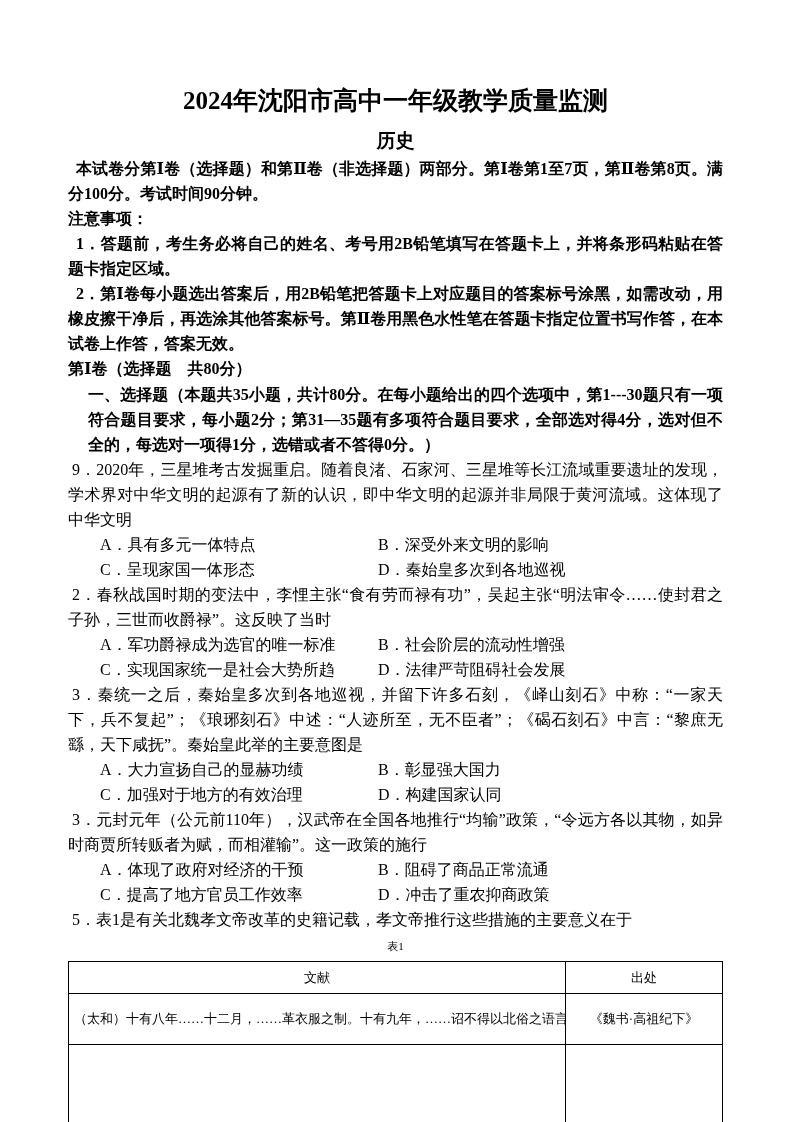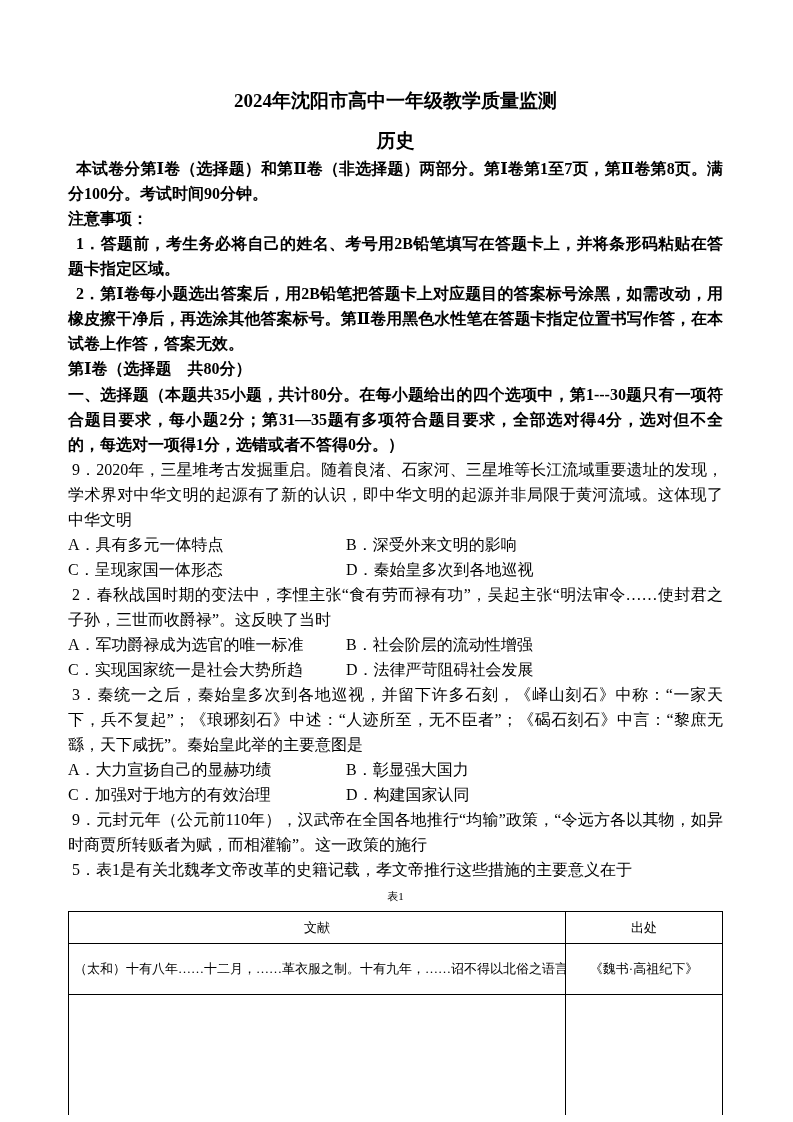--- a/index.html
+++ b/index.html
@@ -13,47 +13,47 @@
     color: #000000;
     font-family: "Liberation Serif", "DejaVu Serif", serif;
     font-size: 16px;
     line-height: 25px;
     padding: 86px 70px 0 68px;
     overflow: hidden;
     text-align: justify;
   }
   .doc-title {
     text-align: center;
-    font-size: 19px;
+    font-size: 25px;
     font-weight: 700;
     line-height: 30px;
   }
   .doc-subject {
     text-align: center;
     font-size: 19px;
     font-weight: 700;
     line-height: 30px;
     margin-top: 10px;
   }
   p { text-align: justify; }
   .bold { font-weight: 700; }
   .ind { text-indent: 8px; }
   .vol-heading {
     text-align: left;
     font-weight: 700;
     line-height: 26px;
   }
-  .part-heading { font-weight: 700; }
+  .part-heading { font-weight: 700; margin-left: 20px; }
   .question { margin: 0; }
   .stem { text-indent: 4px; }
   .options {
     display: grid;
     grid-template-columns: 278px 1fr;
   }
-  .option { display: block; line-height: 25px; }
+  .option { display: block; line-height: 25px; margin-left: 32px; }
   .table-caption {
     text-align: center;
     font-size: 11px;
     line-height: 24px;
     margin-top: 2px;
   }
   .q-table {
     width: 100%;
     border-collapse: collapse;
     table-layout: fixed;
@@ -124,21 +124,27 @@
     <p class="stem">3．秦统一之后，秦始皇多次到各地巡视，并留下许多石刻，《峄山刻石》中称：“一家天下，兵不复起”；《琅琊刻石》中述：“人迹所至，无不臣者”；《碣石刻石》中言：“黎庶无繇，天下咸抚”。秦始皇此举的主要意图是</p>
     <div class="options">
       <span class="option">A．大力宣扬自己的显赫功绩</span>
       <span class="option">B．彰显强大国力</span>
       <span class="option">C．加强对于地方的有效治理</span>
       <span class="option">D．构建国家认同</span>
     </div>
   </div>
 
   <div class="question">
-    <p class="stem">9．元封元年（公元前110年），汉武帝在全国各地推行“均输”政策，“令远方各以其物，如异时商贾所转贩者为赋，而相灌输”。这一政策的施行</p>
+    <p class="stem">3．元封元年（公元前110年），汉武帝在全国各地推行“均输”政策，“令远方各以其物，如异时商贾所转贩者为赋，而相灌输”。这一政策的施行</p>
+    <div class="options">
+      <span class="option">A．体现了政府对经济的干预</span>
+      <span class="option">B．阻碍了商品正常流通</span>
+      <span class="option">C．提高了地方官员工作效率</span>
+      <span class="option">D．冲击了重农抑商政策</span>
+    </div>
   </div>
 
   <div class="question">
     <p class="stem">5．表1是有关北魏孝文帝改革的史籍记载，孝文帝推行这些措施的主要意义在于</p>
     <p class="table-caption">表1</p>
     <table class="q-table">
       <colgroup>
         <col style="width:76%">
         <col style="width:24%">
       </colgroup>

